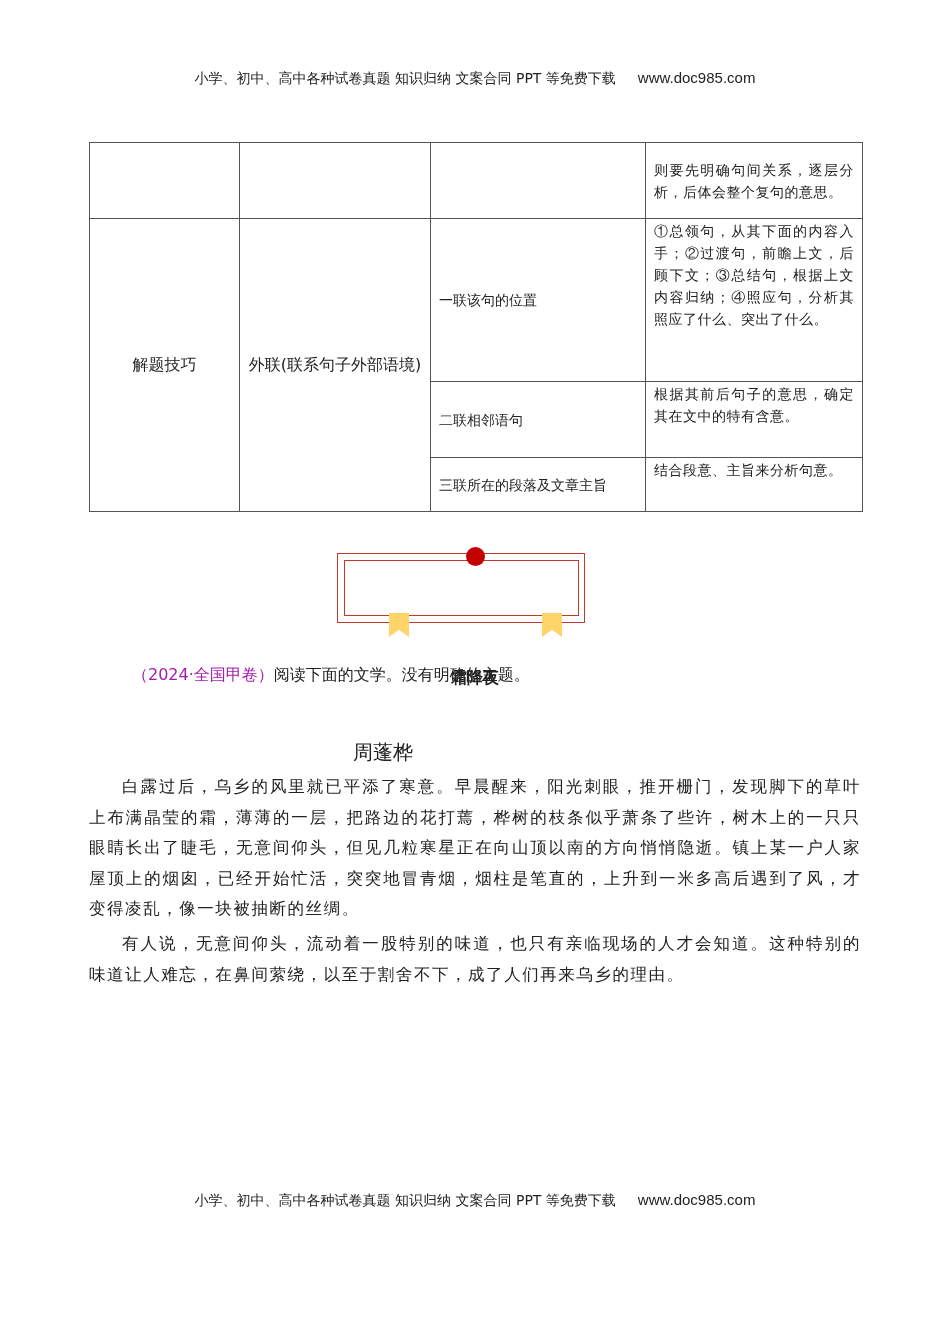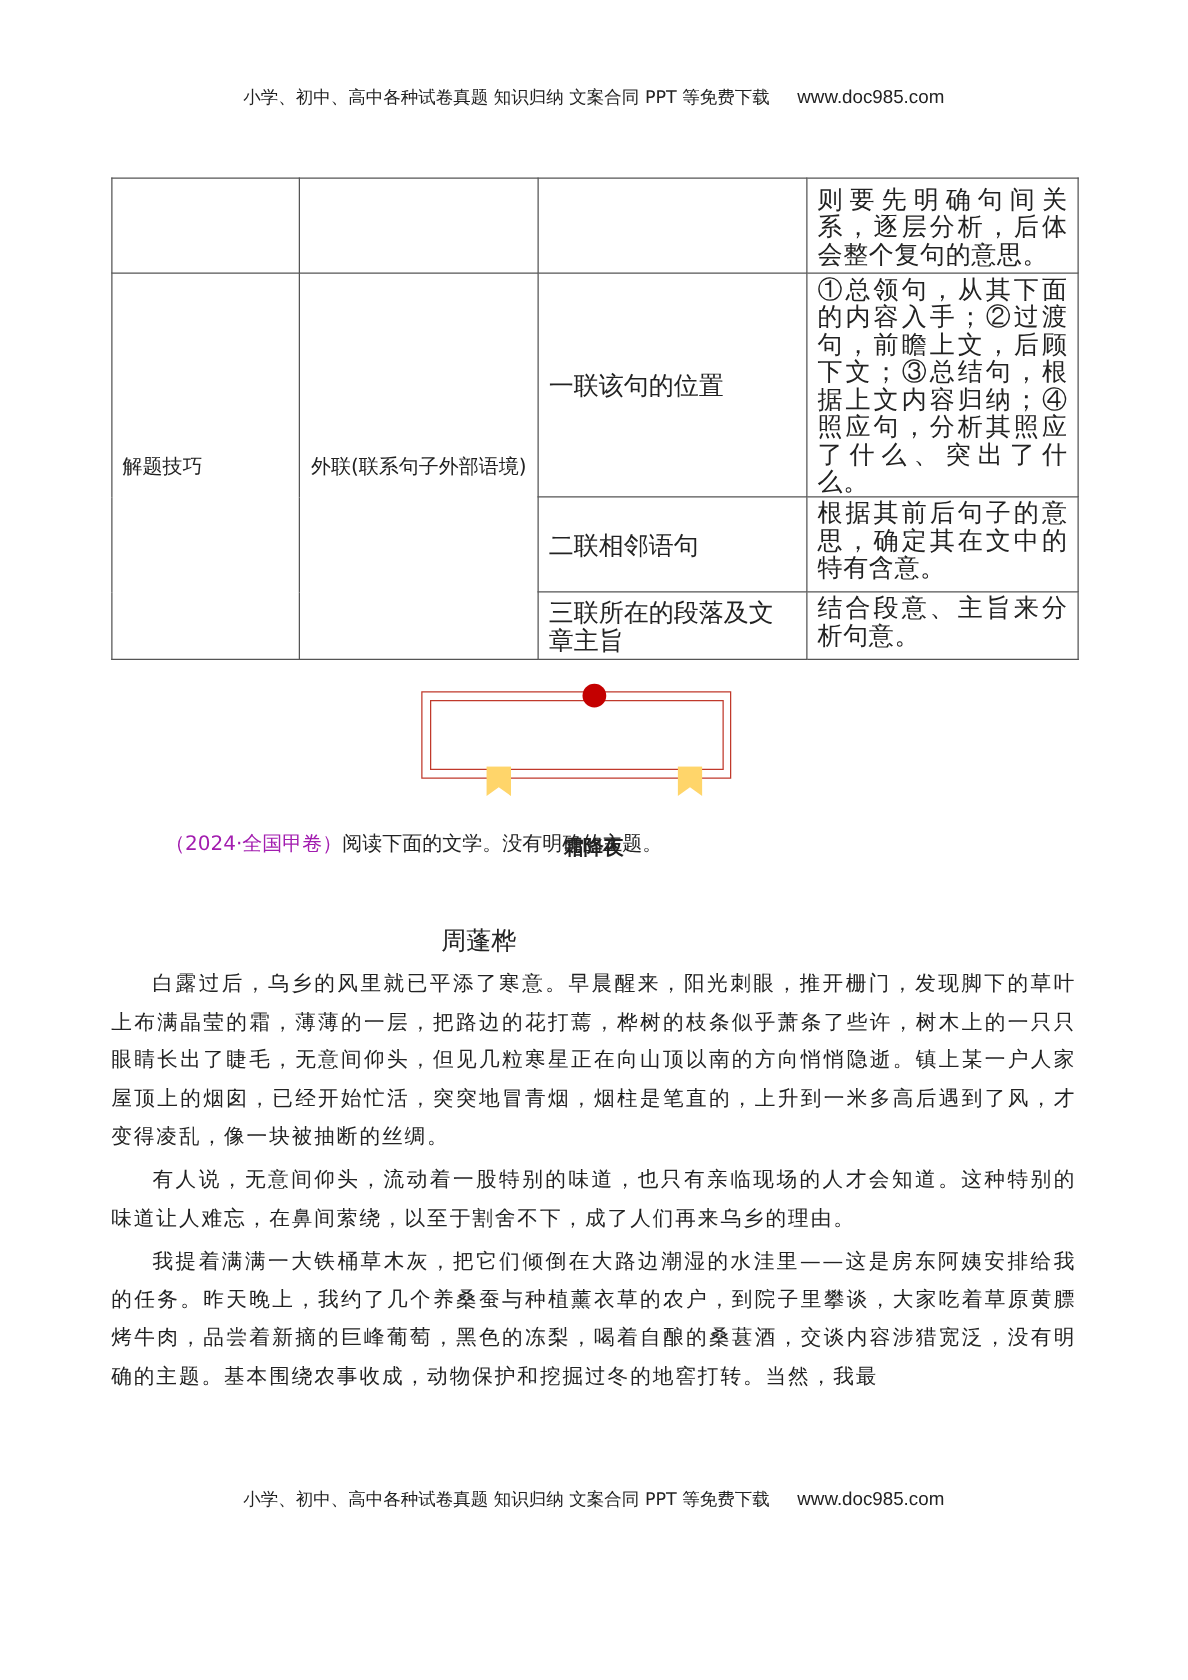--- a/index.html
+++ b/index.html
@@ -18,24 +18,24 @@
   .header .url, .footer .url { margin-left: 22px; font-family: "Liberation Sans", sans-serif; font-size: 15px; }
 
   table.tips {
     position: absolute; left: 89px; top: 142px;
     border-collapse: collapse; table-layout: fixed;
     width: 772px;
   }
   table.tips td {
     border: 1.5px solid #555;
     vertical-align: middle;
-    font-size: 20px; line-height: 22px;
+    font-size: 14px; line-height: 22px;
     padding: 1px 8px;
   }
-  table.tips td.col-a { width: 133px; text-align: left; font-family: "DejaVu Sans", sans-serif; font-size: 16px; }
+  table.tips td.col-a { width: 133px; text-align: center; font-family: "DejaVu Sans", sans-serif; font-size: 16px; }
   table.tips td.col-b { width: 174px; text-align: center; font-family: "DejaVu Sans", sans-serif; font-size: 16px; }
   table.tips td.col-c { width: 198px; text-align: left; }
   table.tips td.col-d { width: 200px; text-align: justify; letter-spacing: 0.5px; }
   table.tips td.col-d.top { vertical-align: top; }
 
   .badge {
     position: absolute; left: 337px; top: 553px; width: 250px; height: 80px;
   }
   .badge .outer {
     position: absolute; left: 0; top: 0; width: 248px; height: 70px;
@@ -124,18 +124,17 @@
 <div class="prompt">
   <span class="source">（2024·全国甲卷）</span><span>阅读下面的文学。没有明确的主题。</span>
 </div>
 
 <div class="poem-title">霜降夜</div>
 <div class="author">周蓬桦</div>
 
 <div class="article">
   <p>白露过后，乌乡的风里就已平添了寒意。早晨醒来，阳光刺眼，推开栅门，发现脚下的草叶上布满晶莹的霜，薄薄的一层，把路边的花打蔫，桦树的枝条似乎萧条了些许，树木上的一只只眼睛长出了睫毛，无意间仰头，但见几粒寒星正在向山顶以南的方向悄悄隐逝。镇上某一户人家屋顶上的烟囱，已经开始忙活，突突地冒青烟，烟柱是笔直的，上升到一米多高后遇到了风，才变得凌乱，像一块被抽断的丝绸。</p>
   <p>有人说，无意间仰头，流动着一股特别的味道，也只有亲临现场的人才会知道。这种特别的味道让人难忘，在鼻间萦绕，以至于割舍不下，成了人们再来乌乡的理由。</p>
-  <p>我提着满满一大铁桶草木灰，把它们倾倒在大路边潮湿的水洼里——这是房东阿姨安排给我的任务。昨天晚上，我约了几个养桑蚕与种植薰衣草的农户，到院子里攀谈，大家吃着草原黄膘烤牛肉，品尝着新摘的巨峰葡萄，黑色的冻梨，喝着自酿的桑葚酒，交谈内容涉猎宽泛，没有明确的主题。基本围绕农事收成，动物保护和挖掘过冬的地窖打转。当然，我最</p>
 </div>
 
 <div class="footer">
   <span>小学、初中、高中各种试卷真题  知识归纳  文案合同  PPT 等免费下载</span><span class="url">www.doc985.com</span>
 </div>
 
 </body></html>

